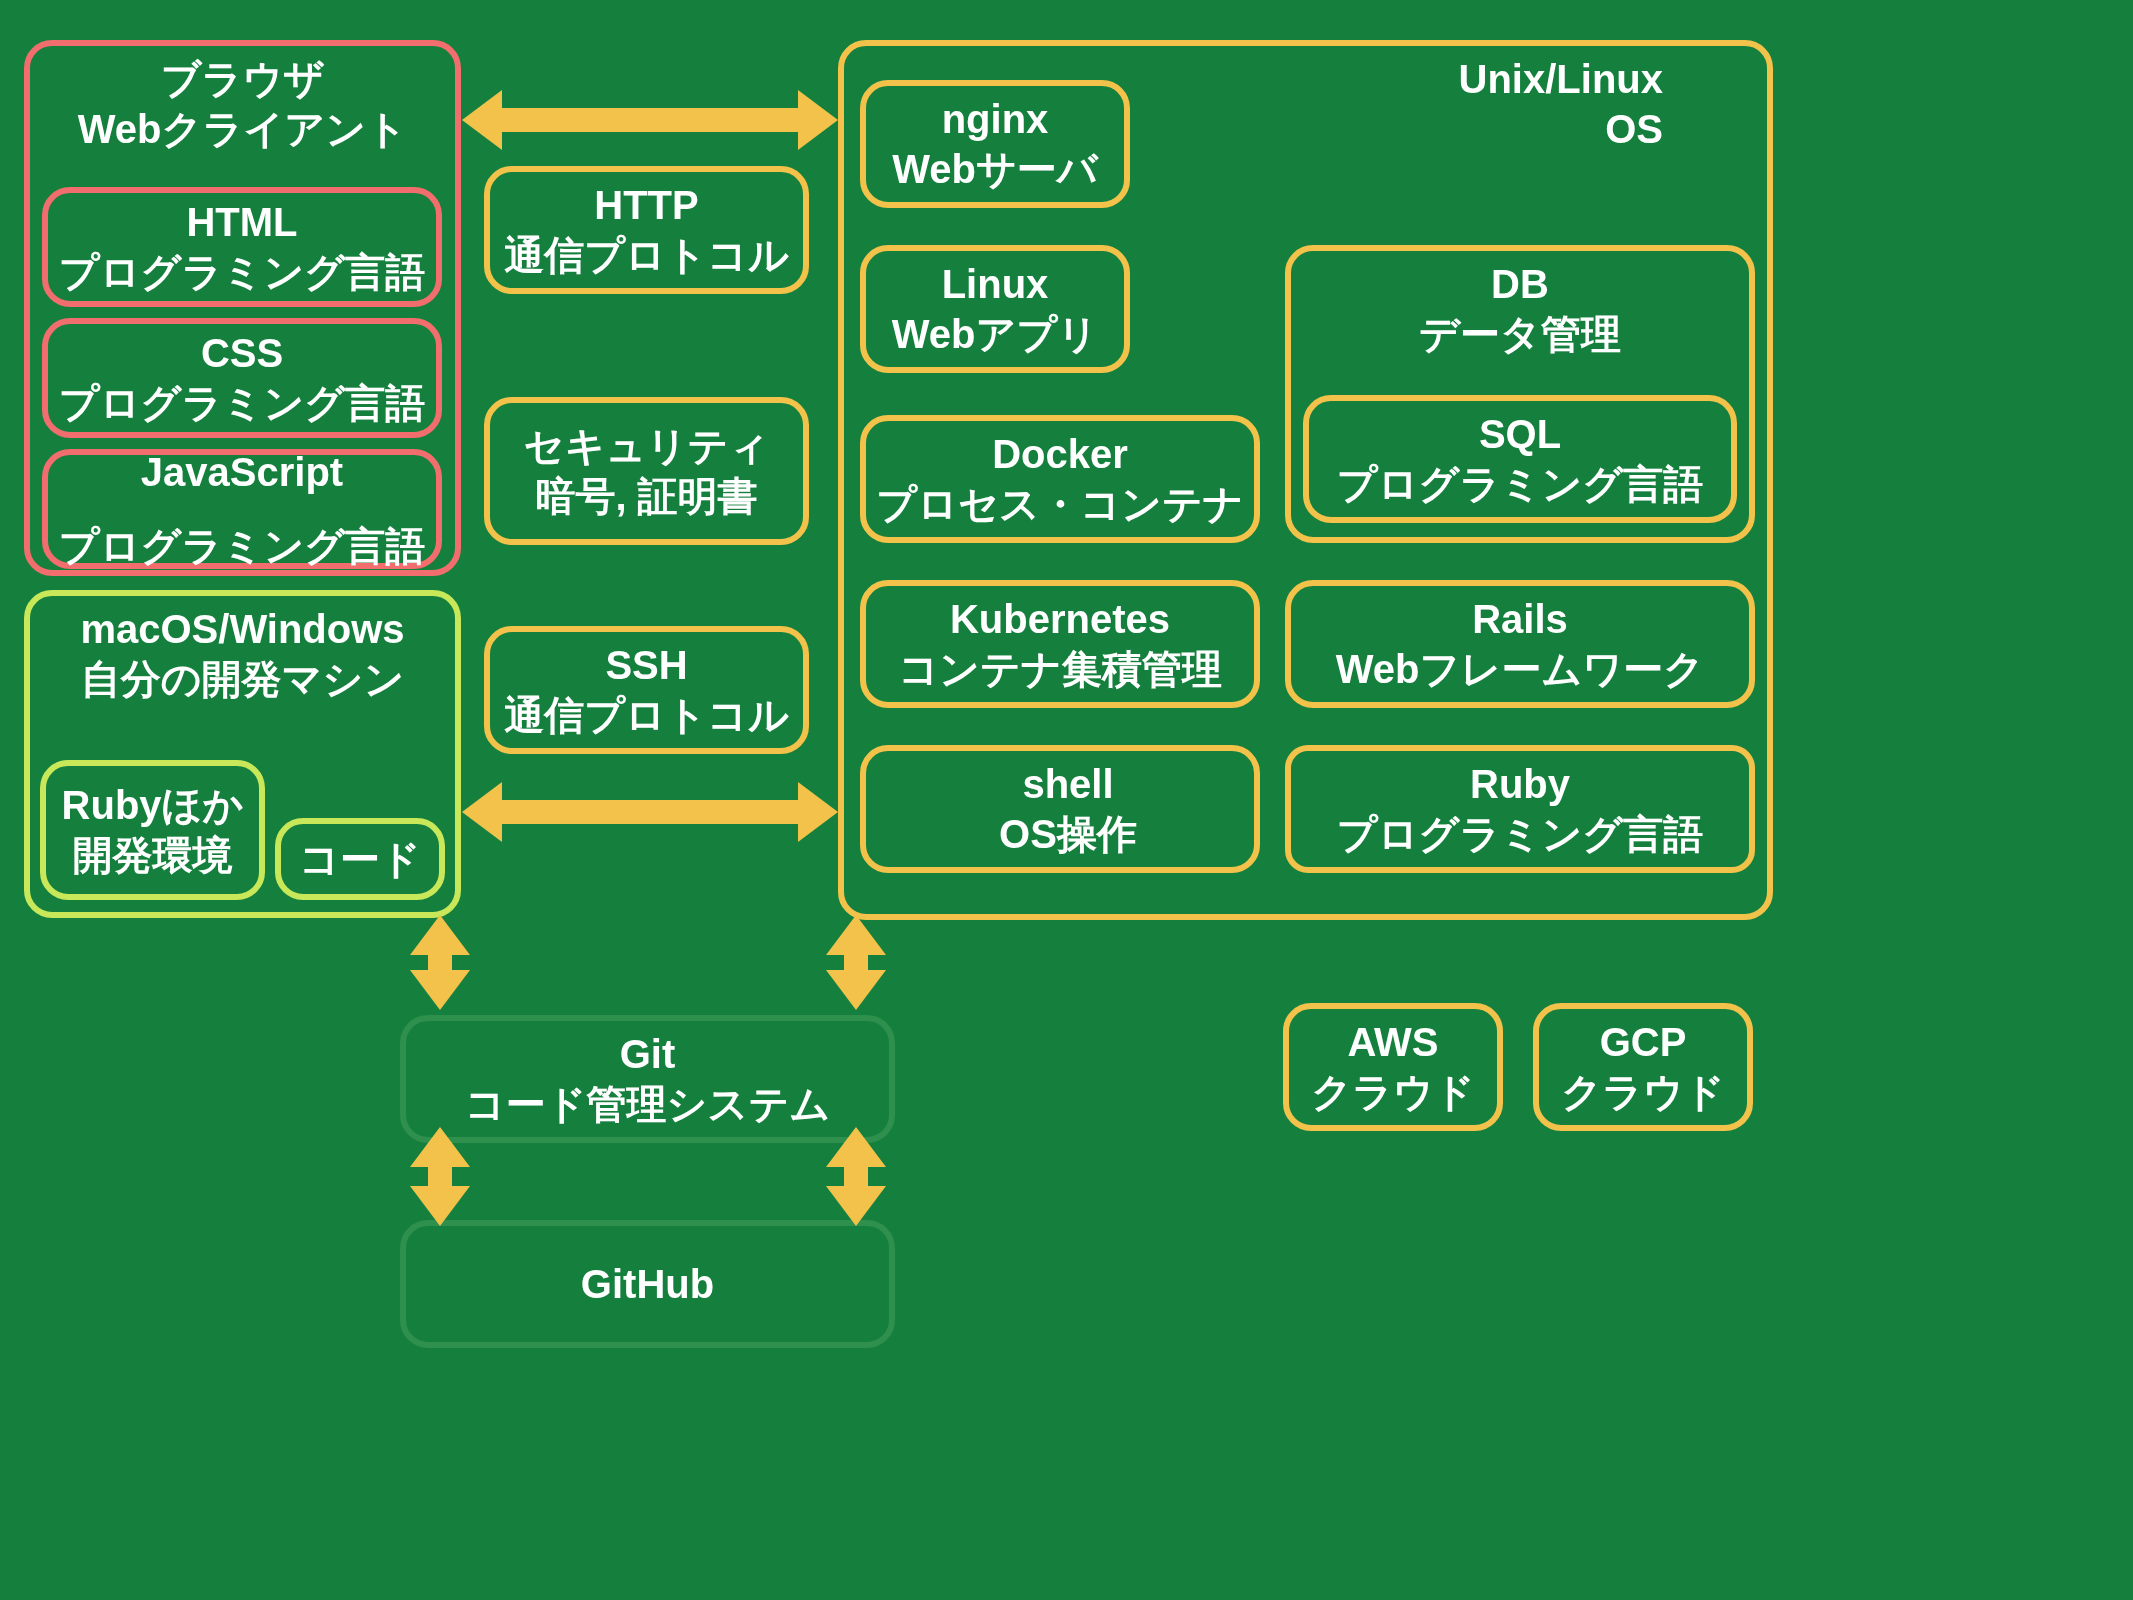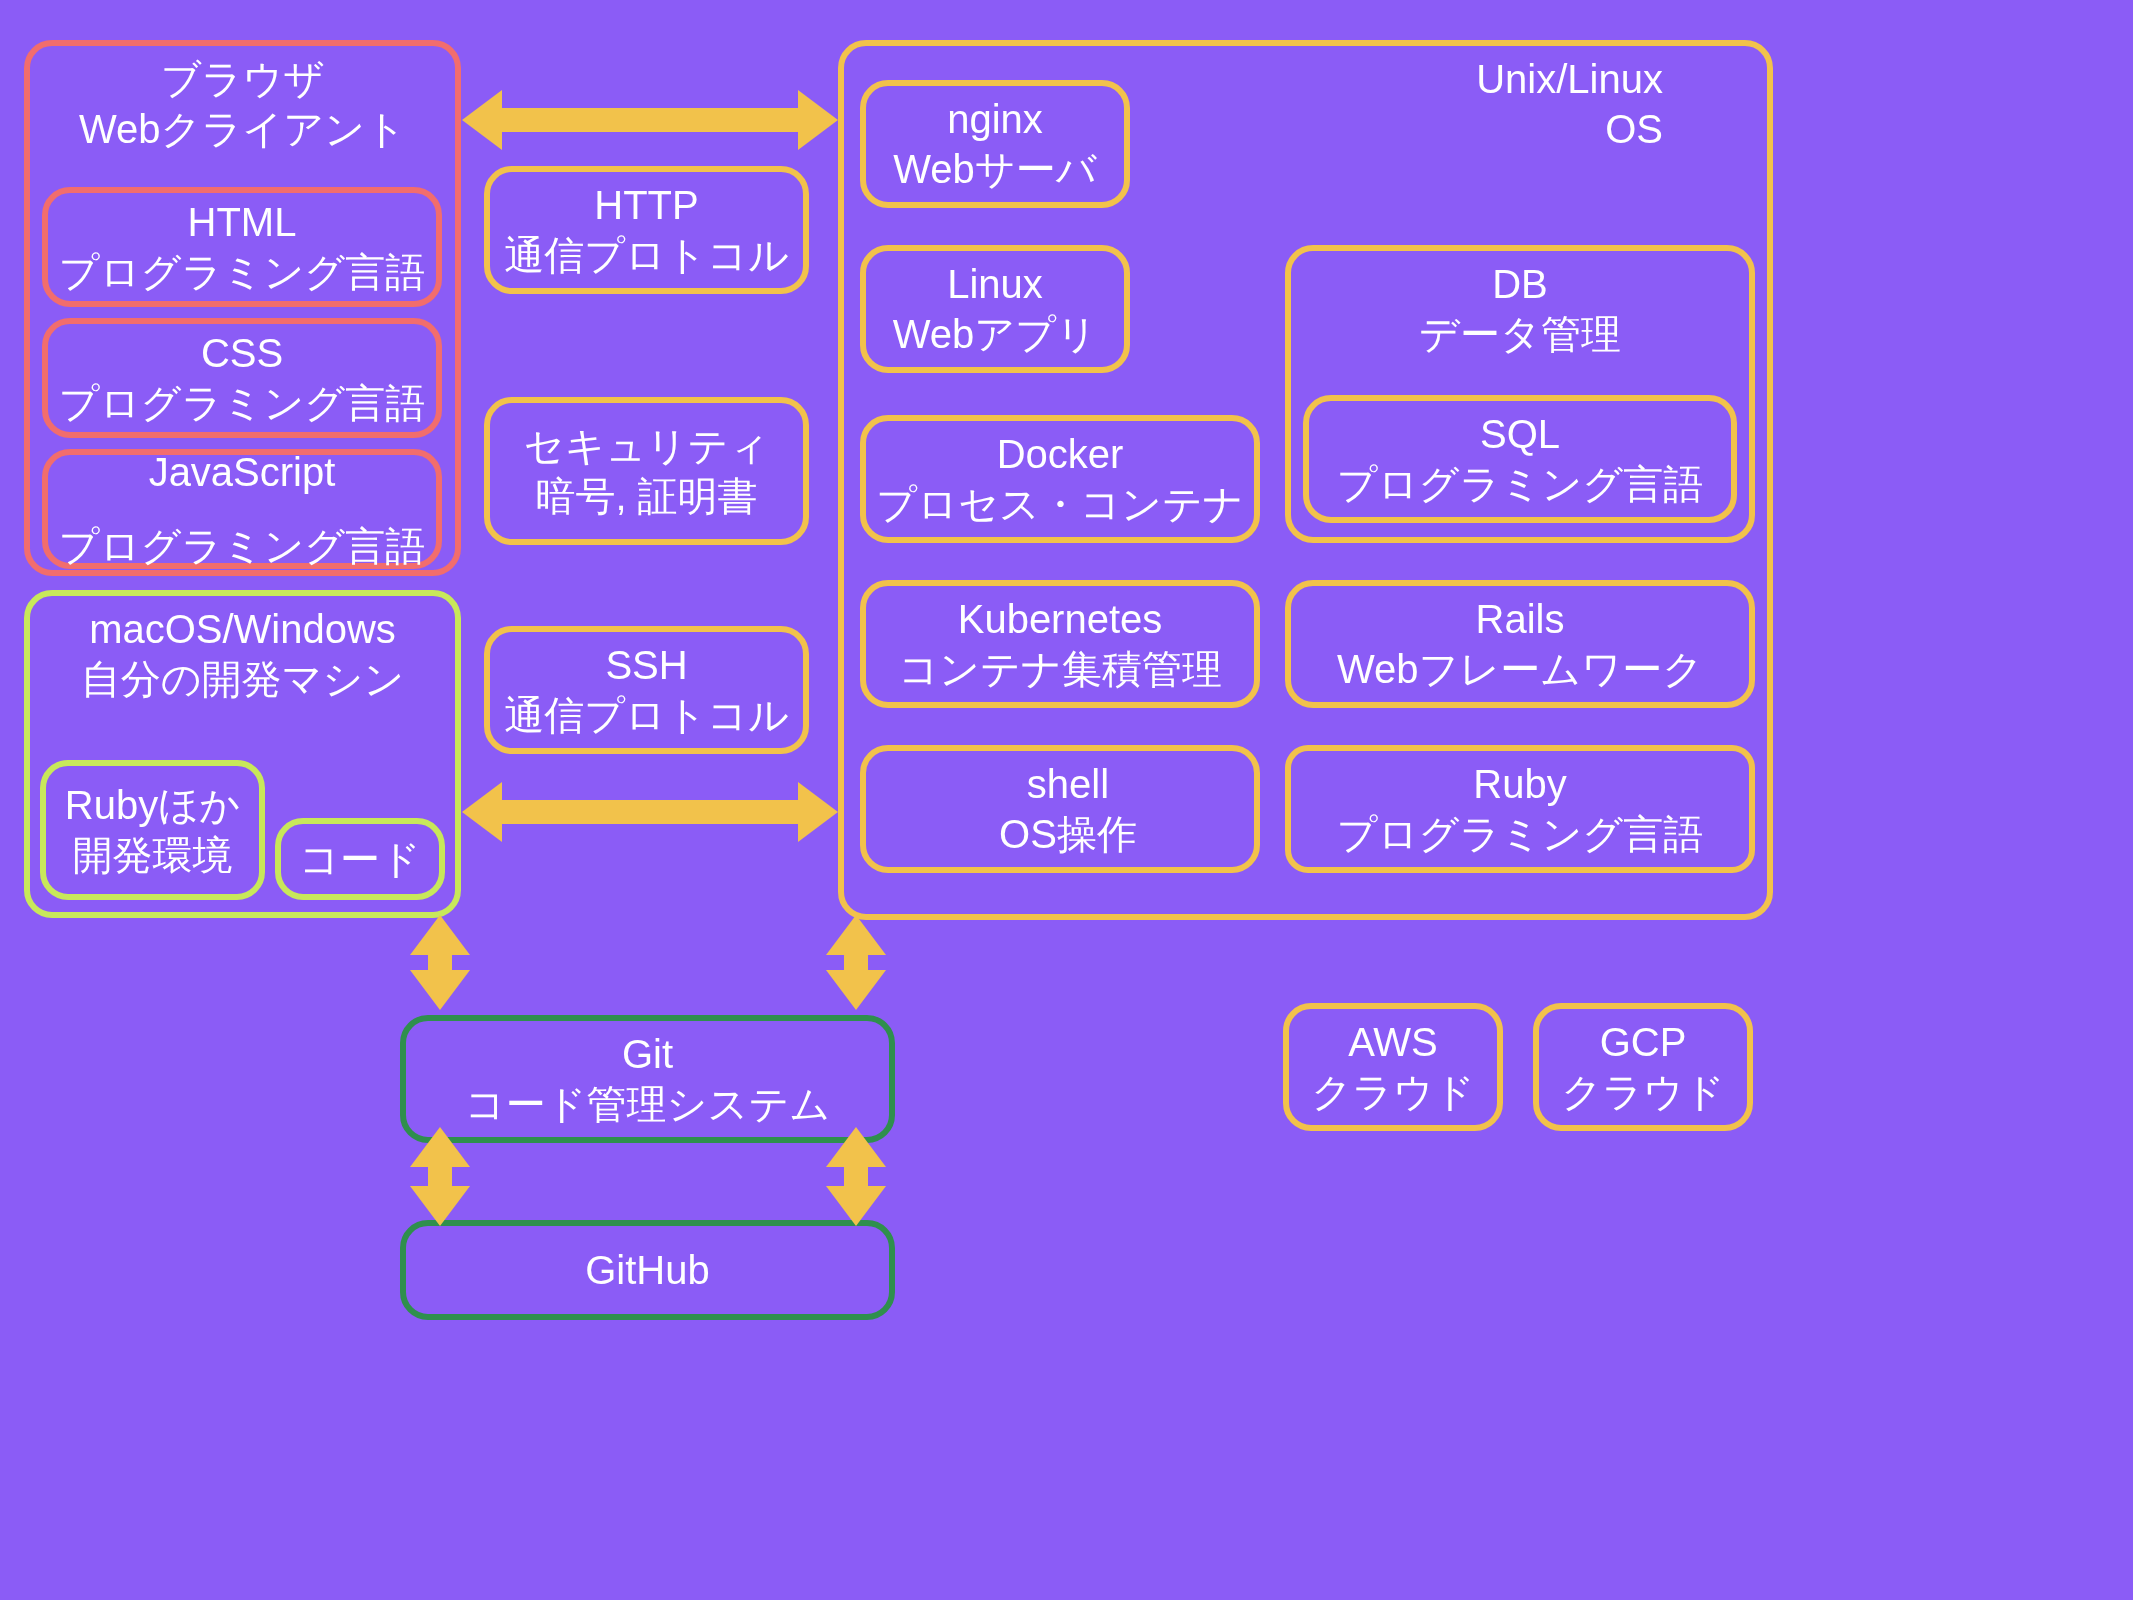--- a/index.html
+++ b/index.html
@@ -7,24 +7,24 @@
     padding: 0;
     background: #000;
     width: 2133px;
     height: 1600px;
     overflow: hidden;
   }
   .stage {
     position: relative;
     width: 2133px;
     height: 1600px;
-    background: #8b5cf6;
+    background: #15803d;
     font-family: "Hiragino Kaku Gothic ProN", "Yu Gothic", "Meiryo", sans-serif;
     color: #fff;
-    font-weight: 400;
+    font-weight: 700;
   }
   .box {
     position: absolute;
     border-radius: 28px;
     border: 6px solid;
     box-sizing: border-box;
     display: flex;
     flex-direction: column;
     align-items: center;
     justify-content: flex-start;
@@ -109,21 +109,21 @@
     <span class="sub">開発環境</span>
   </div>
   <div class="box c-green center-v" style="left:275px; top:818px; width:170px; height:82px;">
     <span class="title">コード</span>
   </div>
 
   <div class="box c-dgreen center-v" style="left:400px; top:1003px; width:495px; height:128px;margin-top:12px;">
     <span class="title">Git</span>
     <span class="sub">コード管理システム</span>
   </div>
-  <div class="box c-dgreen center-v" style="left:400px; top:1220px; width:495px; height:100px;">
+  <div class="box c-dgreen center-v" style="left:400px; top:1220px; width:495px; height:128px;">
     <span class="title">GitHub</span>
   </div>
 
   <div class="box c-yellow" style="left:838px; top:40px; width:935px; height:880px; align-items:flex-end; padding-right:104px; padding-top:8px; box-sizing:border-box;">
     <span class="title">Unix/Linux</span>
     <span class="sub">OS</span>
   </div>
 
   <div class="box c-yellow center-v" style="left:860px; top:80px; width:270px; height:128px;">
     <span class="title">nginx</span>

